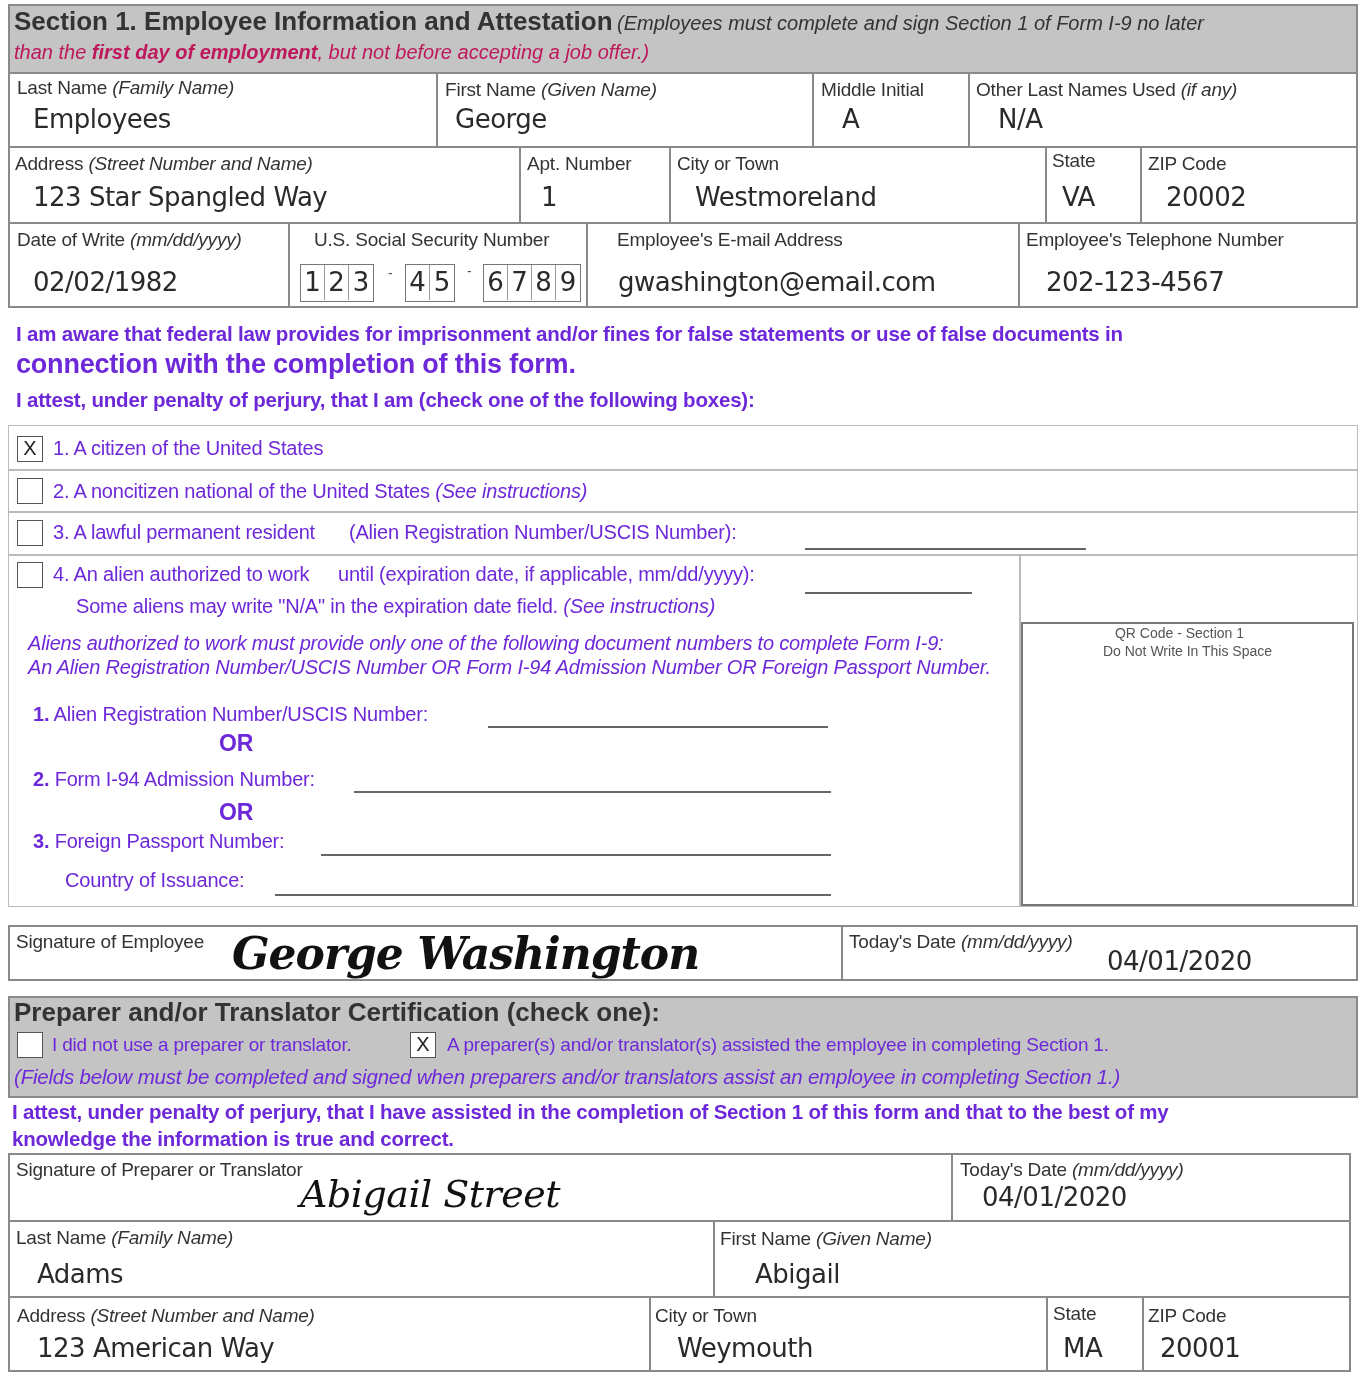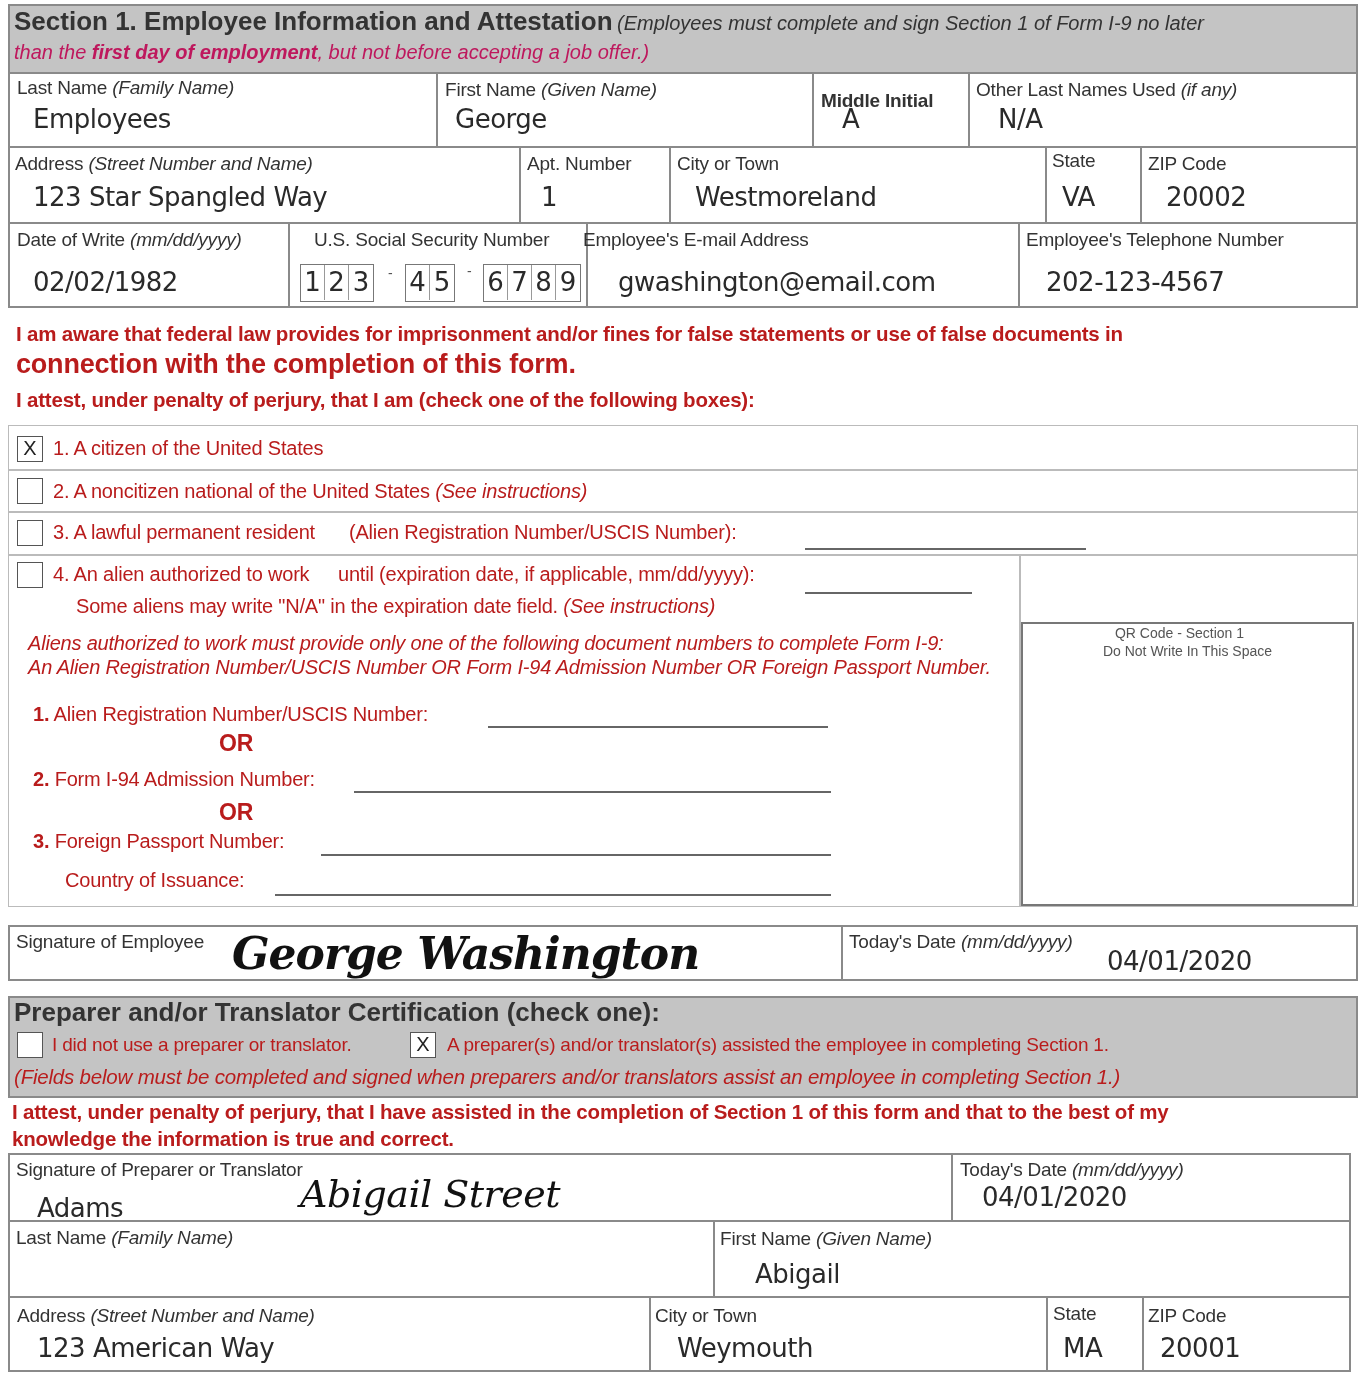--- a/index.html
+++ b/index.html
@@ -7,21 +7,21 @@
   body { position: relative; font-family: "Liberation Sans", sans-serif; color: #222; }
   .abs { position: absolute; }
   .box { position: absolute; border: 2px solid #8a8a8a; background: #fff; }
   .gray { background: #c4c4c4; }
   .vl { position: absolute; width: 1.5px; background: #8a8a8a; }
   .hl { position: absolute; height: 2px; background: #8a8a8a; }
   .lbl { position: absolute; font-size: 19px; color: #333; white-space: nowrap; letter-spacing: -0.2px; }
   .lbl i { font-style: italic; }
   .val { position: absolute; font-family: "DejaVu Sans", sans-serif; font-size: 26px; color: #2a2a2a; white-space: nowrap; letter-spacing: -0.5px; }
   .bold { font-weight: bold; }
-  .txt { position: absolute; font-size: 20px; color: #b91c1c; white-space: nowrap; letter-spacing: -0.2px; }
+  .txt { position: absolute; font-size: 20px; color: #6d28d9; white-space: nowrap; letter-spacing: -0.2px; }
   .cb { position: absolute; width: 26px; height: 26px; border: 1.5px solid #555; background: #fff; font-size: 20px; text-align: center; line-height: 23px; color: #222; }
   .uline { position: absolute; height: 1.5px; background: #666; }
   .ssn-group { position: absolute; display: flex; border: 1.5px solid #777; height: 38px; }
   .ssn-cell { width: 24px; height: 35px; border-right: 1.5px solid #999; font-family: "DejaVu Sans", sans-serif; font-size: 26px; text-align: center; line-height: 35px; color: #2a2a2a; }
   .ssn-cell:last-child { border-right: none; }
   .sig { position: absolute; font-family: "DejaVu Serif", serif; font-style: italic; font-weight: bold; color: #111; white-space: nowrap; }
 </style>
 </head>
 <body>
 
@@ -38,21 +38,21 @@
 <div class="vl" style="left:436px; top:74px; height:72px;"></div>
 <div class="vl" style="left:812px; top:74px; height:72px;"></div>
 <div class="vl" style="left:968px; top:74px; height:72px;"></div>
 
 <div class="lbl" style="left:17px; top:77px;"><span>Last Name</span> <i>(Family Name)</i></div>
 <div class="val" style="left:33px; top:104px;">Employees</div>
 
 <div class="lbl" style="left:445px; top:79px;"><span>First Name</span> <i>(Given Name)</i></div>
 <div class="val" style="left:455px; top:104px;">George</div>
 
-<div class="lbl" style="left:821px; top:90px;font-weight:bold;">Middle Initial</div>
+<div class="lbl" style="left:821px; top:79px;">Middle Initial</div>
 <div class="val" style="left:842px; top:104px;">A</div>
 
 <div class="lbl" style="left:976px; top:79px;"><span>Other Last Names Used</span> <i>(if any)</i></div>
 <div class="val" style="left:998px; top:104px;">N/A</div>
 
 <div class="box" style="left:8px; top:146px; width:1350px; height:78px;"></div>
 <div class="vl" style="left:519px; top:148px; height:74px;"></div>
 <div class="vl" style="left:669px; top:148px; height:74px;"></div>
 <div class="vl" style="left:1045px; top:148px; height:74px;"></div>
 <div class="vl" style="left:1140px; top:148px; height:74px;"></div>
@@ -92,21 +92,21 @@
   <div class="ssn-cell">5</div>
 </div>
 <div class="abs" style="left:467px; top:263px; font-size:14px; color:#555;">-</div>
 <div class="ssn-group" style="left:483px; top:264px;">
   <div class="ssn-cell">6</div>
   <div class="ssn-cell">7</div>
   <div class="ssn-cell">8</div>
   <div class="ssn-cell">9</div>
 </div>
 
-<div class="lbl" style="left:583px; top:229px;">Employee's E-mail Address</div>
+<div class="lbl" style="left:617px; top:229px;">Employee's E-mail Address</div>
 <div class="val" style="left:618px; top:267px;">gwashington@email.com</div>
 
 <div class="lbl" style="left:1026px; top:229px;">Employee's Telephone Number</div>
 <div class="val" style="left:1046px; top:267px;">202-123-4567</div>
 
 <div class="txt bold" style="left:16px; top:322px; font-size:20.5px;">I am aware that federal law provides for imprisonment and/or fines for false statements or use of false documents in</div>
 <div class="txt bold" style="left:16px; top:349px; font-size:27px;">connection with the completion of this form.</div>
 <div class="txt bold" style="left:16px; top:388px; font-size:20.5px;">I attest, under penalty of perjury, that I am (check one of the following boxes):</div>
 
 <div class="box" style="left:8px; top:425px; width:1350px; height:482px; border-width:1.5px; border-color:#bbb;"></div>
@@ -175,21 +175,21 @@
 <div class="box" style="left:8px; top:1153px; width:1343px; height:69px;"></div>
 <div class="vl" style="left:951px; top:1155px; height:65px;"></div>
 <div class="lbl" style="left:16px; top:1159px;">Signature of Preparer or Translator</div>
 <div class="sig" style="left:300px; top:1172px; font-size:38px; font-weight:normal; letter-spacing:-0.5px;">Abigail Street</div>
 <div class="lbl" style="left:960px; top:1159px;"><span>Today's Date</span> <i>(mm/dd/yyyy)</i></div>
 <div class="val" style="left:982px; top:1182px;">04/01/2020</div>
 
 <div class="box" style="left:8px; top:1220px; width:1343px; height:78px;"></div>
 <div class="vl" style="left:713px; top:1222px; height:74px;"></div>
 <div class="lbl" style="left:16px; top:1227px;"><span>Last Name</span> <i>(Family Name)</i></div>
-<div class="val" style="left:37px; top:1193px;">Adams</div>
+<div class="val" style="left:37px; top:1259px;">Adams</div>
 <div class="lbl" style="left:720px; top:1228px;"><span>First Name</span> <i>(Given Name)</i></div>
 <div class="val" style="left:755px; top:1259px;">Abigail</div>
 
 <div class="box" style="left:8px; top:1296px; width:1343px; height:76px;"></div>
 <div class="vl" style="left:649px; top:1298px; height:72px;"></div>
 <div class="vl" style="left:1046px; top:1298px; height:72px;"></div>
 <div class="vl" style="left:1142px; top:1298px; height:72px;"></div>
 <div class="lbl" style="left:17px; top:1305px;"><span>Address</span> <i>(Street Number and Name)</i></div>
 <div class="val" style="left:37px; top:1333px;">123 American Way</div>
 <div class="lbl" style="left:655px; top:1305px;">City or Town</div>

